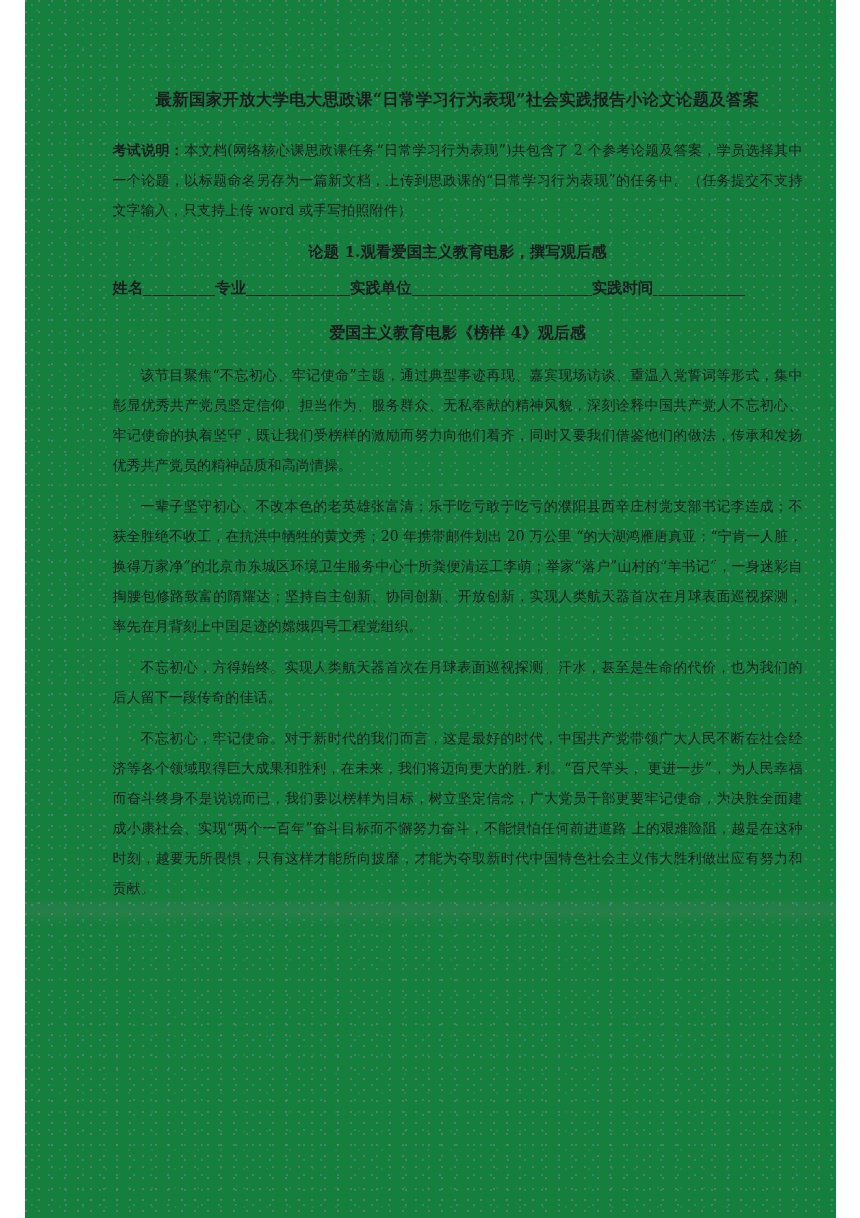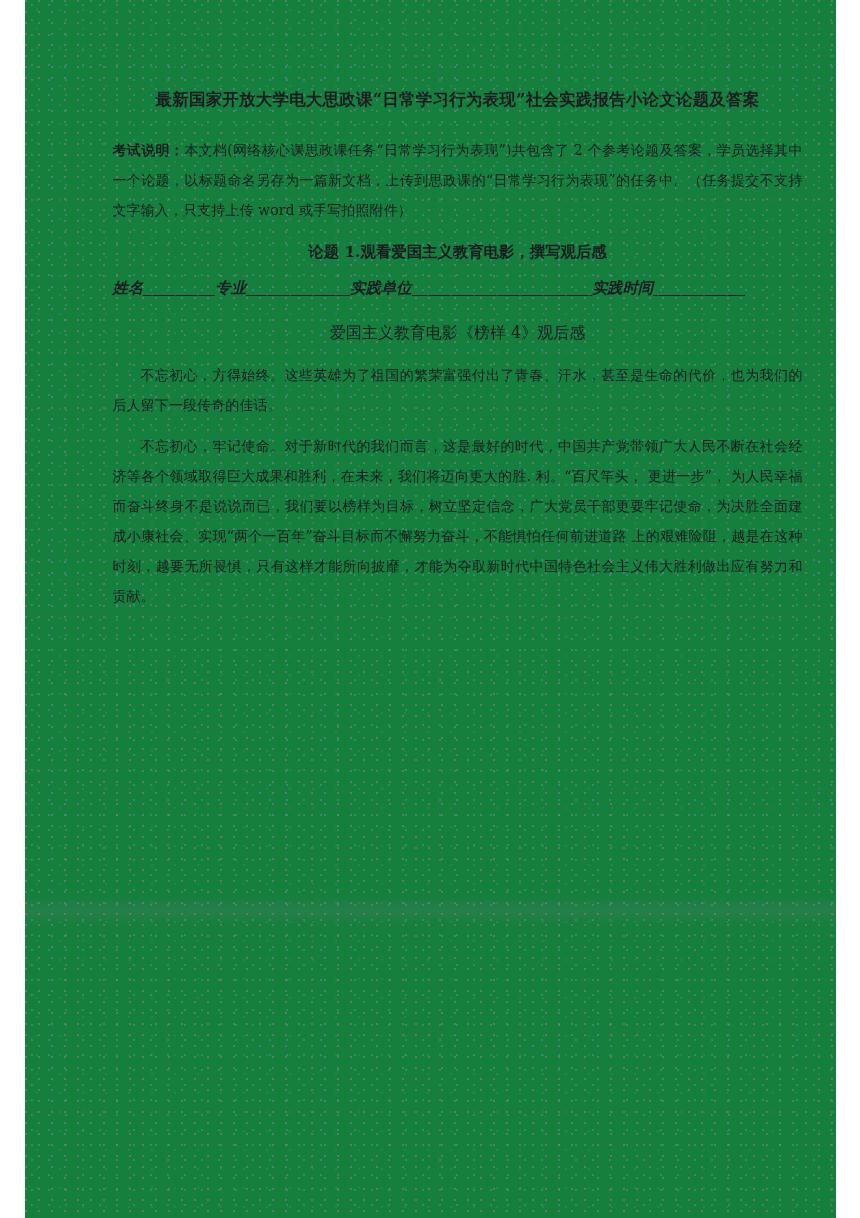--- a/index.html
+++ b/index.html
@@ -94,37 +94,36 @@
     margin: 12px 0 0 0;
     text-align: center;
   }
 
   .field-line {
     font-size: 15.4px;
     font-weight: bold;
     line-height: 30px;
     margin: 6px 0 0 0;
     white-space: nowrap;
-    font-style: italic;
   }
 
   .blank {
     display: inline-block;
     border-bottom: 1.3px solid #24242a;
     vertical-align: -3px;
     height: 14px;
   }
   .blank.w1 { width: 72px; }
   .blank.w2 { width: 104px; }
   .blank.w3 { width: 180px; }
   .blank.w4 { width: 92px; }
 
   .section-title {
     font-size: 16px;
-    font-weight: normal;
+    font-weight: bold;
     text-align: center;
     line-height: 32px;
     margin: 14px 0 2px 0;
   }
 </style>
 </head>
 <body>
 
 <div class="page">
 
@@ -136,17 +135,19 @@
 
     <p class="para note"><span class="lead">考试说明：</span><span>本文档(网络核心课思政课任务“日常学习行为表现”)共包含了 2 个参考论题及答案，学员选择其中一个论题，以标题命名另存为一篇新文档，上传到思政课的“日常学习行为表现”的任务中。（任务提交不支持文字输入，只支持上传 word 或手写拍照附件）</span></p>
 
     <p class="topic-line">论题 1.观看爱国主义教育电影，撰写观后感</p>
 
     <p class="field-line"><span>姓名</span><span class="blank w1"></span><span>专业</span><span class="blank w2"></span><span>实践单位</span><span class="blank w3"></span><span>实践时间</span><span class="blank w4"></span></p>
 
 
     <h2 class="section-title">爱国主义教育电影《榜样 4》观后感</h2>
 
-    <p class="para body">不忘初心，方得始终。这些英雄为了祖国的繁荣富强付出了青春、汗水，甚至是生命的代价，也为我们的后人留下一段传奇的佳话。</p>
+    <p class="para body">该节目聚焦“不忘初心、牢记使命”主题，通过典型事迹再现、嘉宾现场访谈、重温入党誓词等形式，集中彰显优秀共产党员坚定信仰、担当作为、服务群众、无私奉献的精神风貌，深刻诠释中国共产党人不忘初心、牢记使命的执着坚守，既让我们受榜样的激励而努力向他们看齐，同时又要我们借鉴他们的做法，传承和发扬优秀共产党员的精神品质和高尚情操。</p>
+    <p class="para body">一辈子坚守初心、不改本色的老英雄张富清；乐于吃亏敢于吃亏的濮阳县西辛庄村党支部书记李连成；不获全胜绝不收工，在抗洪中牺牲的黄文秀；20 年携带邮件划出 20 万公里 “的大湖鸿雁唐真亚；“宁肯一人脏，换得万家净”的北京市东城区环境卫生服务中心十所粪便清运工李萌；举家“落户”山村的“羊书记”，一身迷彩自掏腰包修路致富的隋耀达；坚持自主创新、协同创新、开放创新，实现人类航天器首次在月球表面巡视探测，率先在月背刻上中国足迹的嫦娥四号工程党组织。</p>
+    <p class="para body">不忘初心，方得始终。实现人类航天器首次在月球表面巡视探测、汗水，甚至是生命的代价，也为我们的后人留下一段传奇的佳话。</p>
     <p class="para body">不忘初心，牢记使命。对于新时代的我们而言，这是最好的时代，中国共产党带领广大人民不断在社会经济等各个领域取得巨大成果和胜利，在未来，我们将迈向更大的胜. 利。“百尺竿头， 更进一步”， 为人民幸福而奋斗终身不是说说而已，我们要以榜样为目标，树立坚定信念，广大党员干部更要牢记使命，为决胜全面建成小康社会、实现“两个一百年”奋斗目标而不懈努力奋斗，不能惧怕任何前进道路 上的艰难险阻，越是在这种时刻，越要无所畏惧，只有这样才能所向披靡，才能为夺取新时代中国特色社会主义伟大胜利做出应有努力和贡献。</p>
 
   </div>
 </div>
 
 </body></html>

